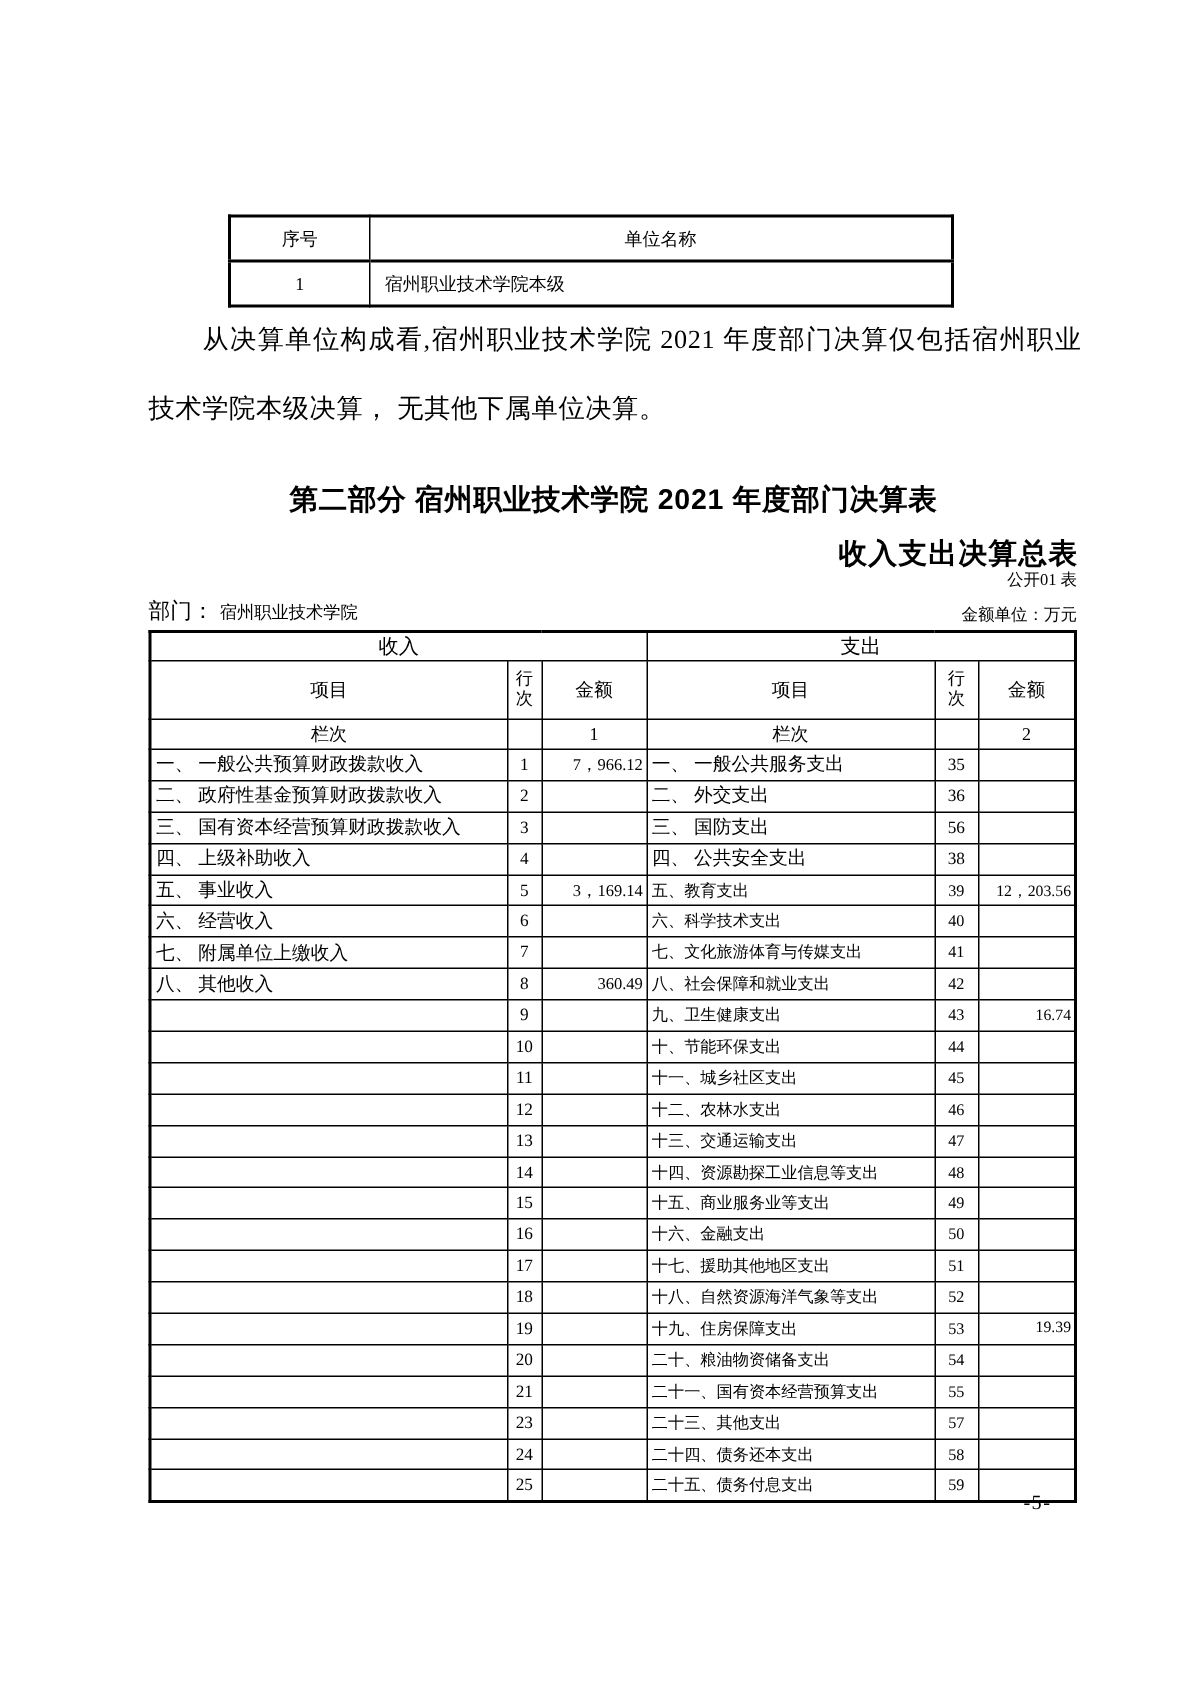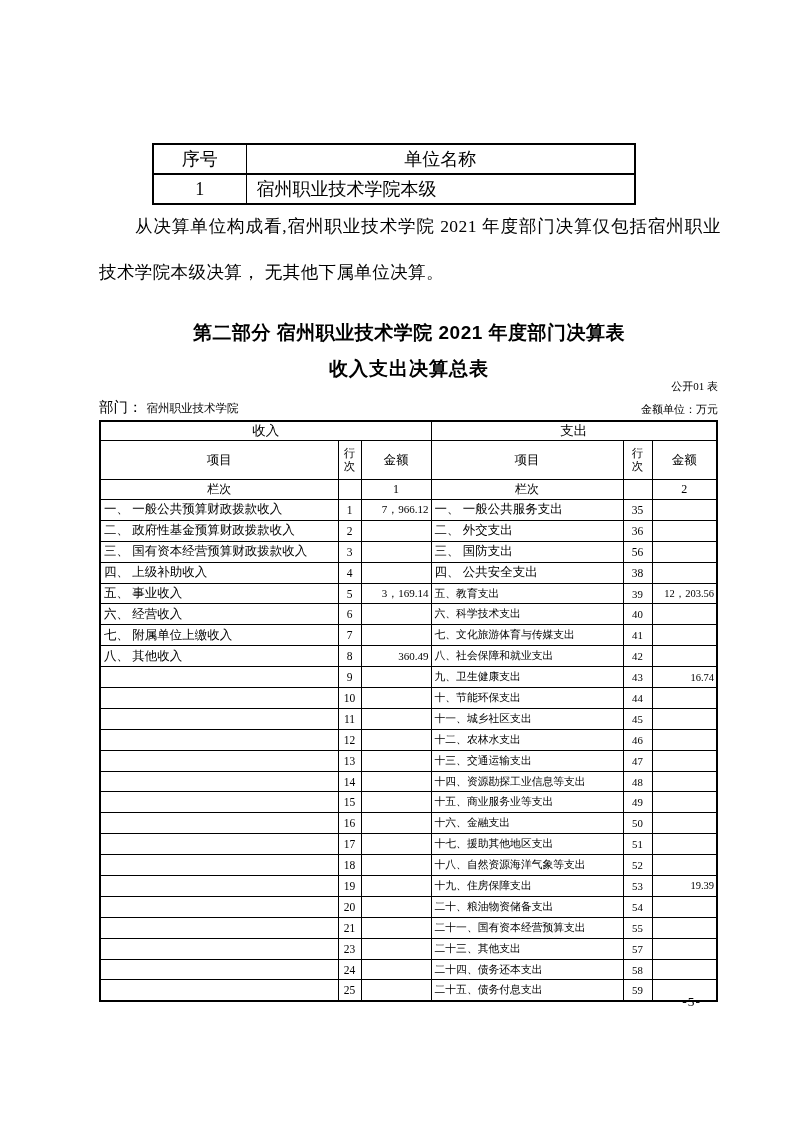--- a/index.html
+++ b/index.html
@@ -9,42 +9,42 @@
     overflow:hidden;
   }
   .abs{position:absolute;}
 
   
   .unit-table{
     left:152px;top:143px;width:482px;
     border-collapse:collapse;table-layout:fixed;
   }
   .unit-table td{
-    border:1.5px solid #000;height:28px;font-size:18px;
+    border:1.5px solid #000;height:28px;font-size:12px;
     text-align:center;vertical-align:middle;padding:0 4px;
   }
   .unit-table tr.hdr td{border-bottom:2px solid #000;}
   .unit-table td.name-val{text-align:left;padding-left:10px;}
   .unit-table{border:2px solid #000;}
 
   
   .intro{
     left:99px;top:203px;width:622px;
     font-size:17.5px;line-height:46px;letter-spacing:0.4px;
     text-indent:36px;text-align:justify;
   }
 
   
   .h-main{
     left:99px;top:320px;width:620px;text-align:center;
     font-family:"Liberation Sans","DejaVu Sans",sans-serif;
     font-weight:bold;font-size:19px;letter-spacing:0.5px;
   }
   .h-sub{
-    left:99px;top:356px;width:620px;text-align:center;
+    left:99px;top:356px;width:620px;text-align:right;
     font-family:"Liberation Sans","DejaVu Sans",sans-serif;
     font-weight:bold;font-size:19px;letter-spacing:1px;
   }
 
   
   .form-no{
     left:99px;top:379px;width:619px;text-align:right;font-size:11px;
   }
   .meta-line{
     left:99px;top:395px;width:619px;height:22px;

